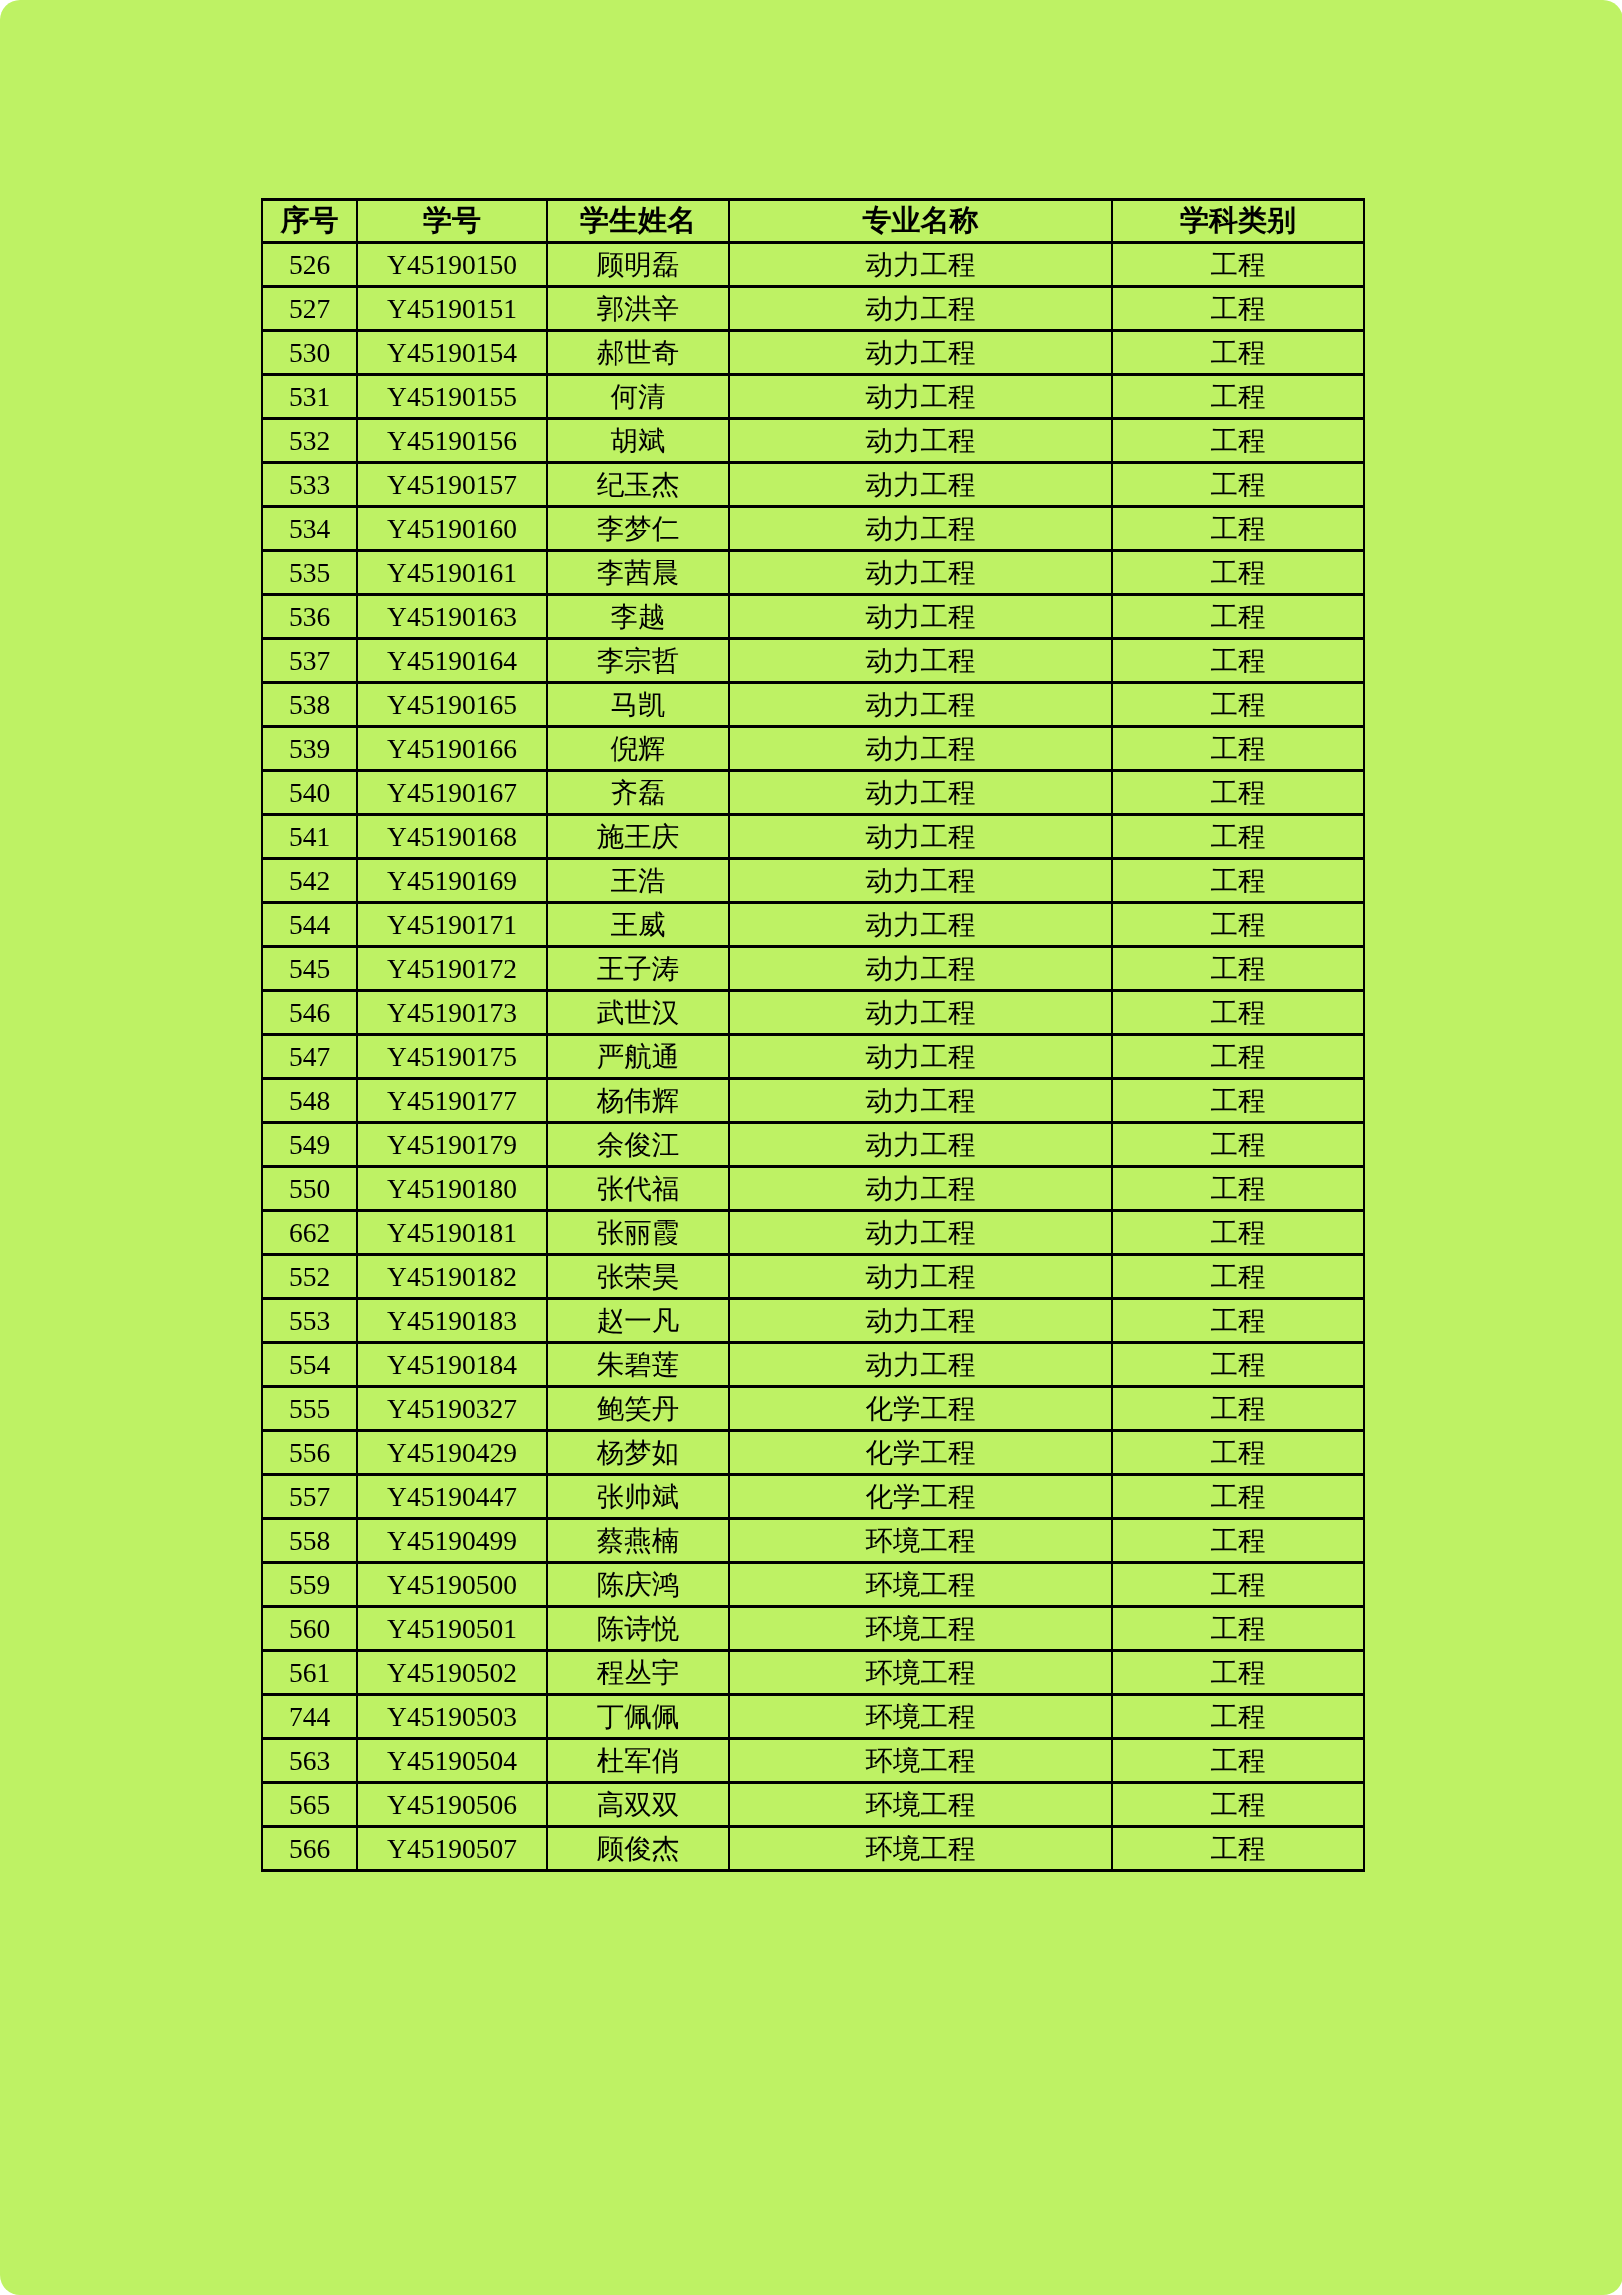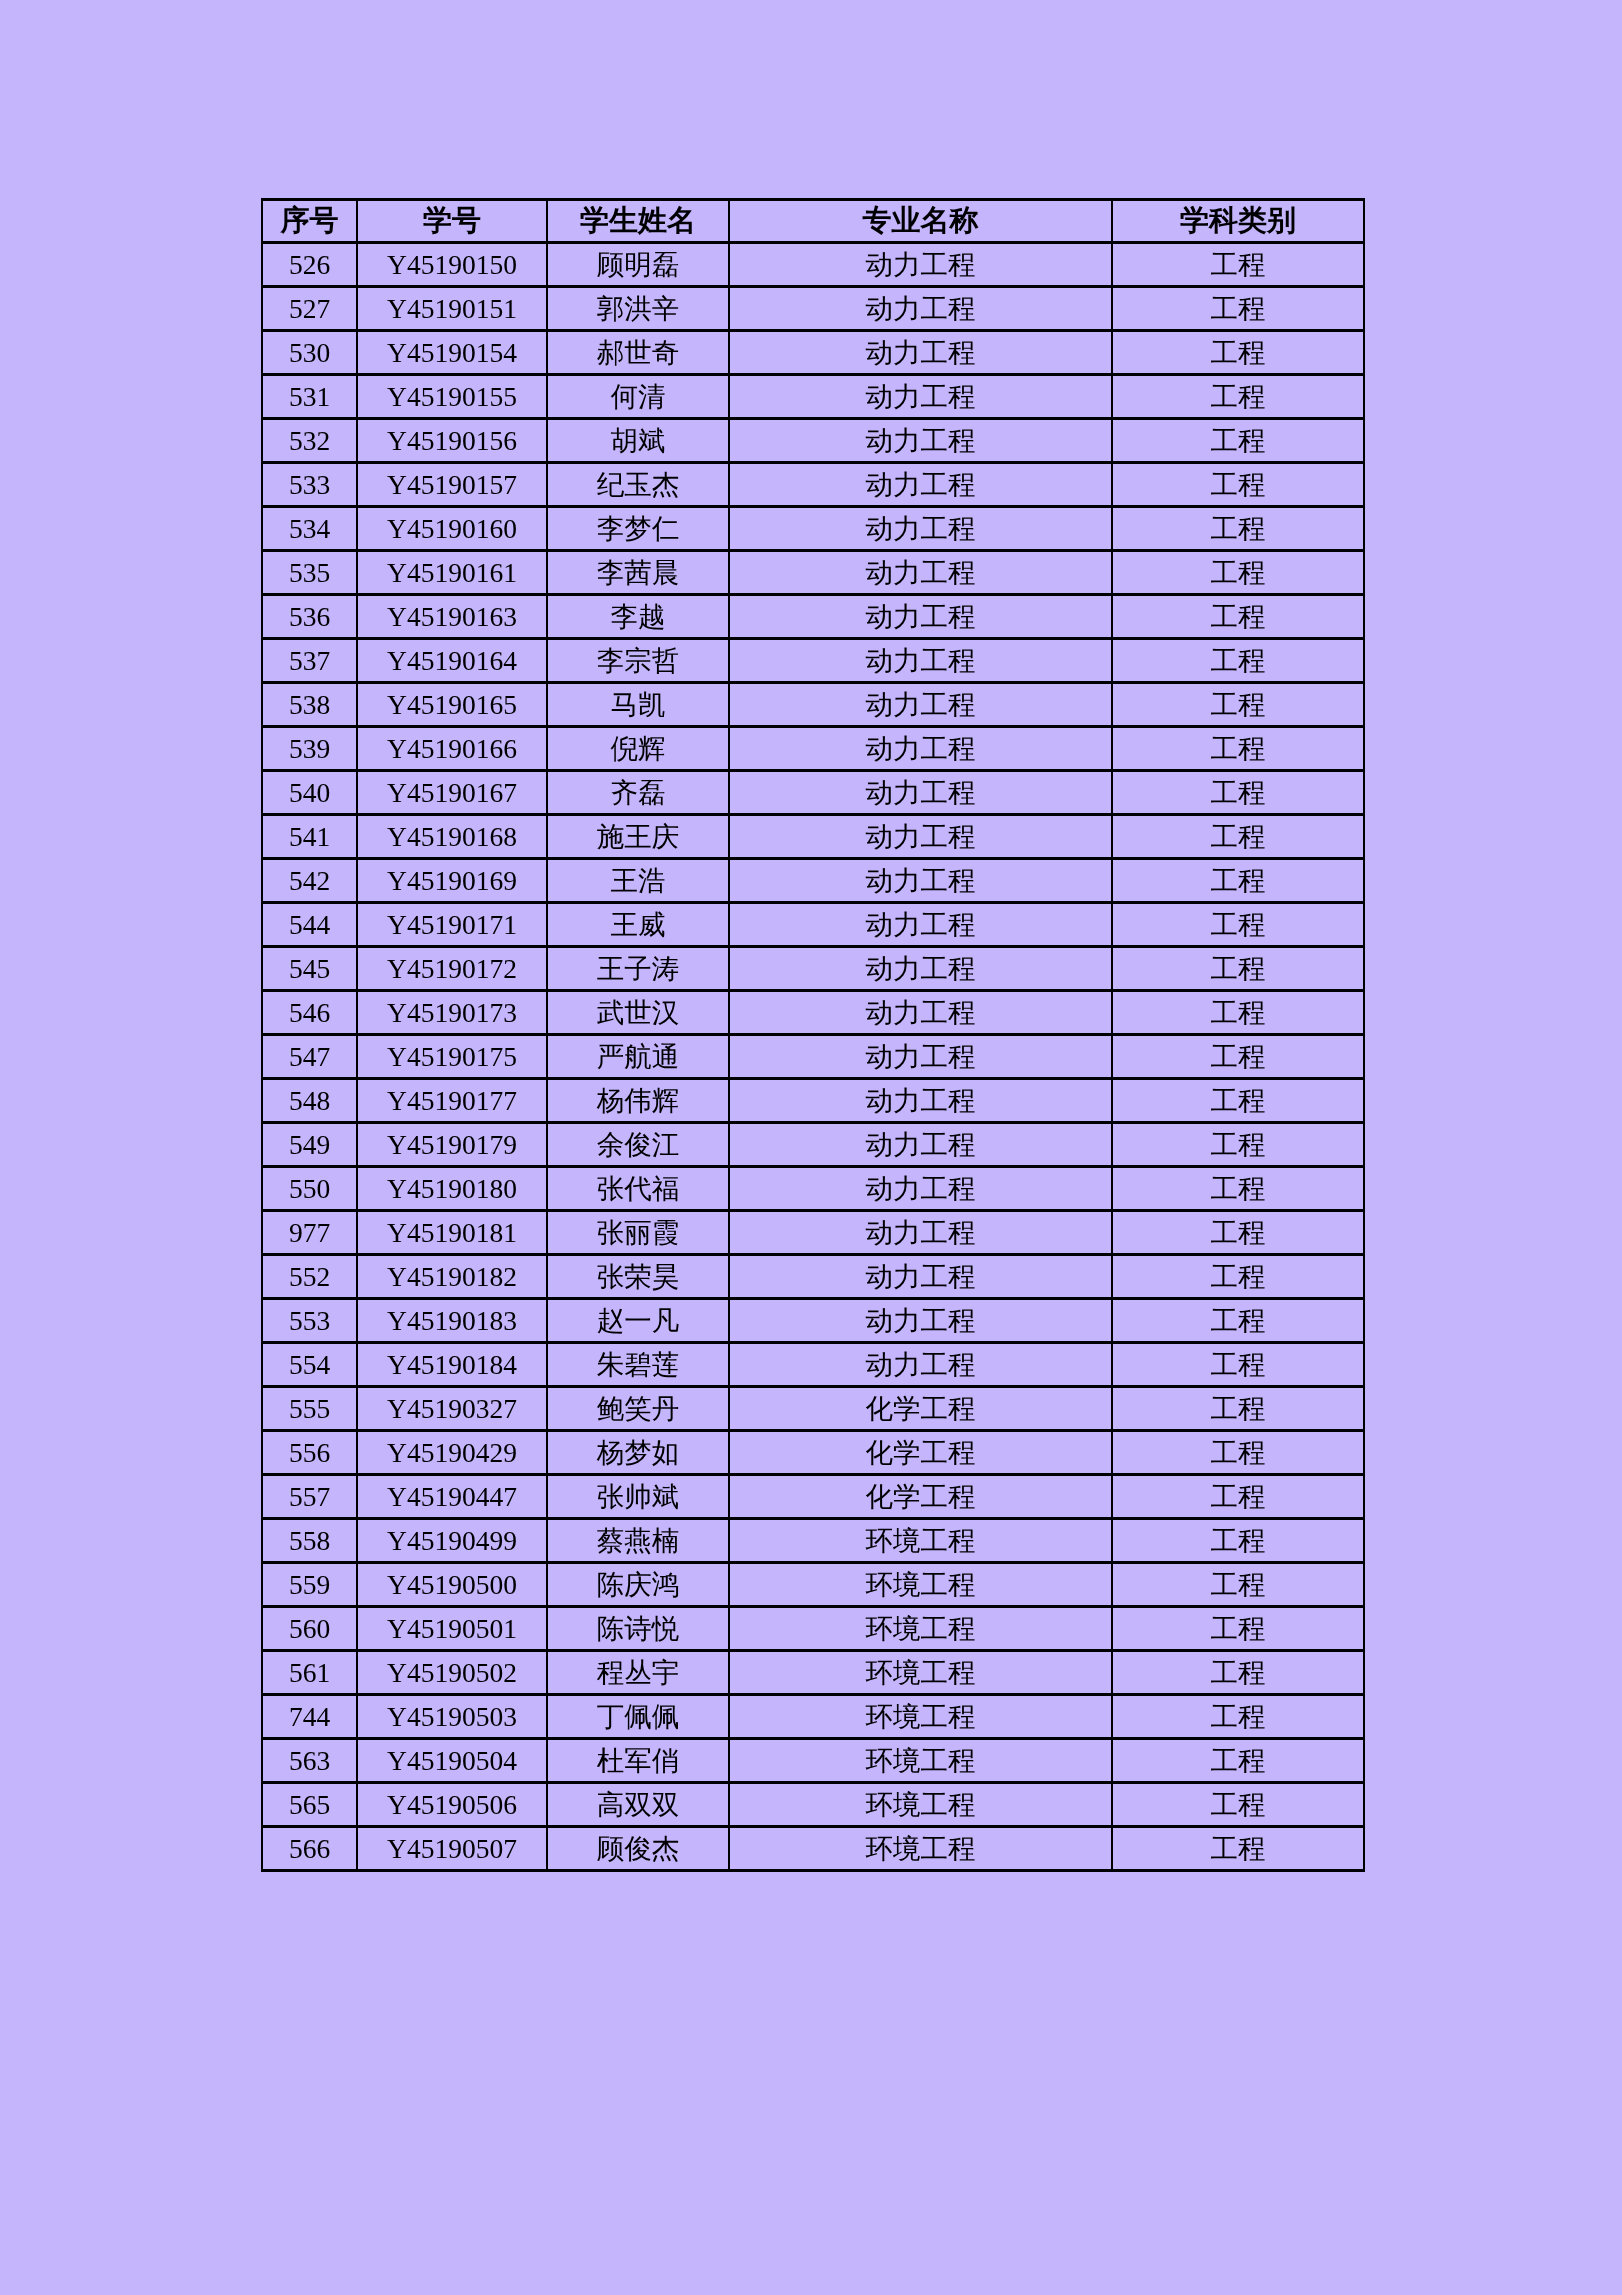--- a/index.html
+++ b/index.html
@@ -10,21 +10,22 @@
     width: 1623px;
     height: 2295px;
     background: #ffffff;
     position: relative;
     font-family: "Liberation Serif", "DejaVu Serif", serif;
     color: #000000;
   }
   .page {
     position: absolute;
     inset: 0;
-    background: #c4b5fd;
+    background: #bef264;
+    border-radius: 20px;
   }
   table.roster {
     position: absolute;
     left: 261px;
     top: 198px;
     border-collapse: collapse;
     table-layout: fixed;
     width: 1102px;
   }
   col.c-serial     { width: 95px; }
@@ -224,21 +225,21 @@
     <td>工程</td>
   </tr>
         <tr>
     <td>550</td>
     <td>Y45190180</td>
     <td>张代福</td>
     <td>动力工程</td>
     <td>工程</td>
   </tr>
         <tr>
-    <td>977</td>
+    <td>662</td>
     <td>Y45190181</td>
     <td>张丽霞</td>
     <td>动力工程</td>
     <td>工程</td>
   </tr>
         <tr>
     <td>552</td>
     <td>Y45190182</td>
     <td>张荣昊</td>
     <td>动力工程</td>

